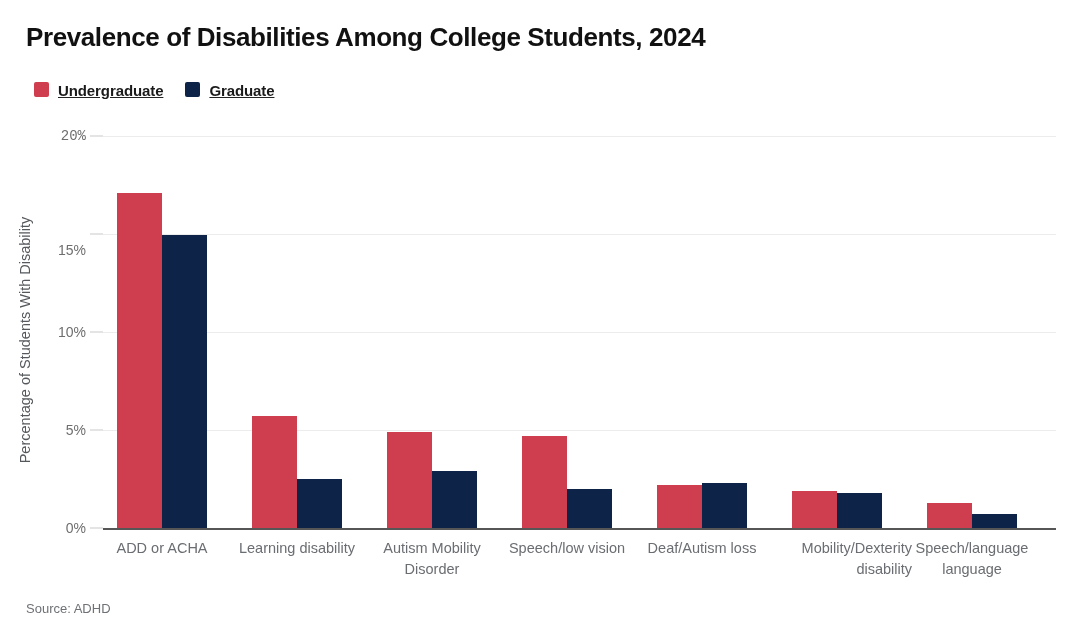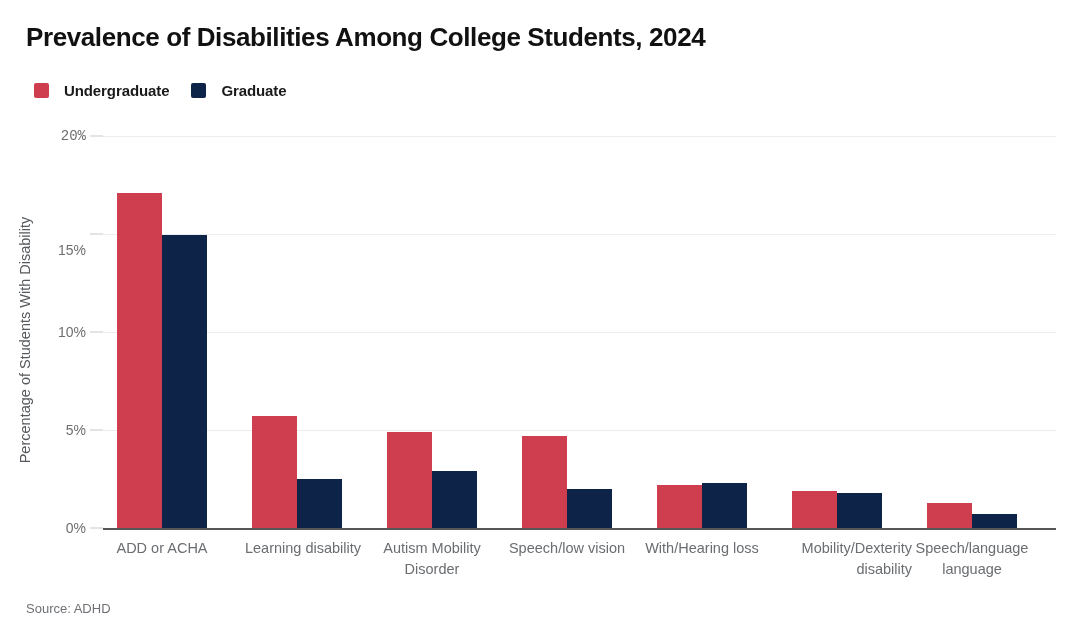--- a/index.html
+++ b/index.html
@@ -32,22 +32,22 @@
   #legend {
     position: absolute;
     left: 34px;
     top: 82px;
     display: flex;
     align-items: center;
     gap: 22px;
   }
   .legend-item {
     display: flex;
-    align-items: center;
-    gap: 15px;
+    gap: 9px;
+    text-decoration: underline;
   }
   .legend-swatch {
     width: 15px;
     height: 15px;
     border-radius: 2px;
     display: block;
   }
   .legend-label {
     font-size: 15px;
     font-weight: bold;
@@ -201,22 +201,22 @@
       <div class="bar series-0" title="Deaf/Hearing loss — Undergraduate: 2.2%" style="left: 554px; height: 43.12px; background: rgb(207, 62, 79);"></div>
       <div class="bar series-1" title="Deaf/Hearing loss — Graduate: 2.3%" style="left: 599px; height: 45.08px; background: rgb(14, 35, 72);"></div>
       <div class="bar series-0" title="Mobility/Dexterity disability — Undergraduate: 1.9%" style="left: 689px; height: 37.24px; background: rgb(207, 62, 79);"></div>
       <div class="bar series-1" title="Mobility/Dexterity disability — Graduate: 1.8%" style="left: 734px; height: 35.28px; background: rgb(14, 35, 72);"></div>
       <div class="bar series-0" title="Speech/language disorder — Undergraduate: 1.3%" style="left: 824px; height: 25.48px; background: rgb(207, 62, 79);"></div>
       <div class="bar series-1" title="Speech/language disorder — Graduate: 0.7%" style="left: 869px; height: 13.72px; background: rgb(14, 35, 72);"></div>
     </div>
   <div id="axis-baseline"></div>
   <div id="xlabel-layer">
       <div class="xlabel" style="left: 87px;">ADD or ACHA</div>
-      <div class="xlabel" style="left: 228px;">Learning disability</div>
+      <div class="xlabel" style="left: 222px;">Learning disability</div>
       <div class="xlabel" style="left: 357px;">Autism Mobility Disorder</div>
       <div class="xlabel" style="left: 492px;">Speech/low vision</div>
-      <div class="xlabel" style="left: 627px;">With/Hearing loss</div>
+      <div class="xlabel" style="left: 627px;">Deaf/Autism loss</div>
       <div class="xlabel" style="left: 762px; text-align: right;">Mobility/Dexterity disability</div>
       <div class="xlabel" style="left: 897px;">Speech/language language</div>
     </div>
 </div>
 
 <div id="source-note">Source: ADHD</div>
 
 </body></html>

